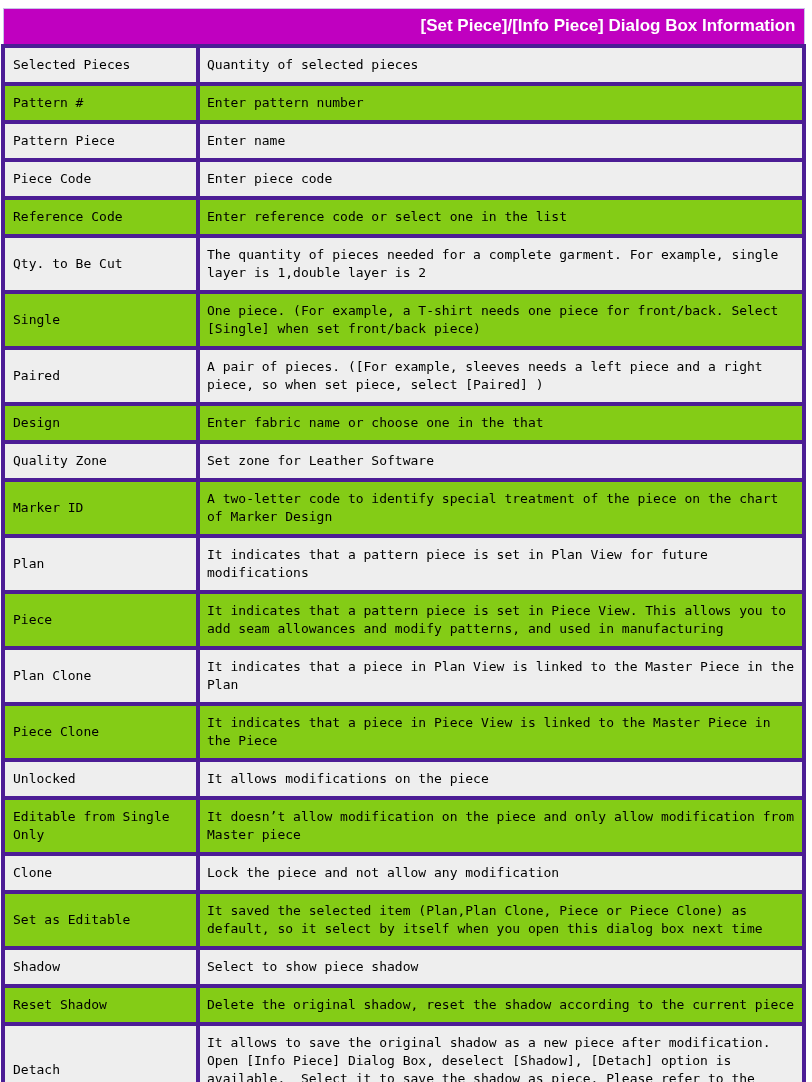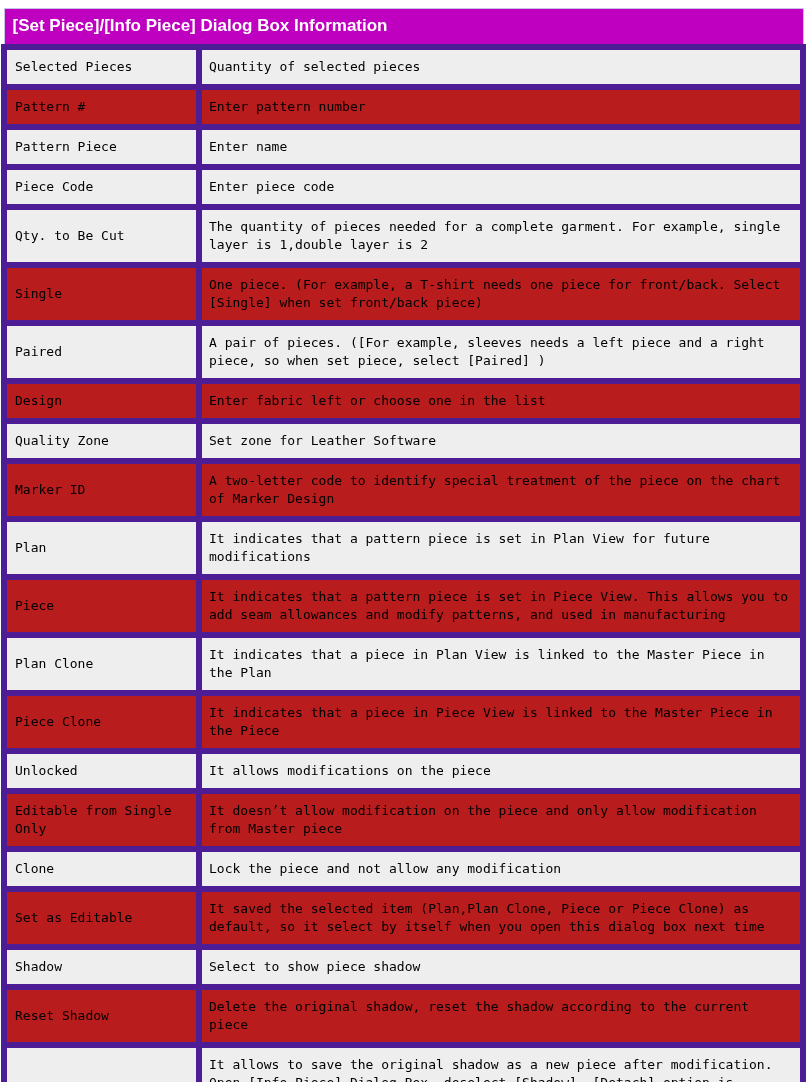--- a/index.html
+++ b/index.html
@@ -26,82 +26,86 @@
     color: #FFFFFF;
     font-family: "Liberation Sans", sans-serif;
     font-size: 17px;
     font-weight: bold;
     text-align: left;
     padding: 7px 8px 8px 8px;
     border: 1px solid #C9C2E8;
     border-bottom: 1px solid #C9C2E8;
   }
   td.term-cell, td.desc-cell {
-    border: 6px solid #4c1d95;
+    border: 4px solid #4c1d95;
     vertical-align: middle;
     line-height: 18px;
   }
   td.term-cell {
     padding: 8px 4px 8px 8px;
   }
   td.desc-cell {
     padding: 8px 5px 8px 7px;
     white-space: pre-wrap;
     margin-top: 33px;
   }
   tr.zebra-odd  td { background: #EEEEEE; }
-  tr.zebra-even td { background: #b91c1c; }
+  tr.zebra-even td { background: #84cc16; }
 </style>
 </head>
 <body>
 
 <div class="doc-wrap">
   <table class="info-table">
     <colgroup>
         <col class="c1">
         <col class="c2">
       </colgroup>
     <thead>
       <tr>
-        <th class="title-bar" colspan="2" style="background: rgb(192, 0, 192); color: rgb(255, 255, 255);">[Set Piece]/[Info Piece] Dialog Box Information</th>
+        <th class="title-bar" colspan="2" style="background: rgb(192, 0, 192); color: rgb(255, 255, 255); text-align: right;">[Set Piece]/[Info Piece] Dialog Box Information</th>
       </tr>
     </thead>
     <tbody>
 
     <tr class="zebra-odd">
     <td class="term-cell">Selected Pieces</td>
     <td class="desc-cell">Quantity of selected pieces</td>
   </tr>
         <tr class="zebra-even">
     <td class="term-cell">Pattern #</td>
     <td class="desc-cell">Enter pattern number</td>
   </tr>
         <tr class="zebra-odd">
     <td class="term-cell">Pattern Piece</td>
     <td class="desc-cell">Enter name</td>
   </tr>
         <tr class="zebra-odd">
     <td class="term-cell">Piece Code</td>
     <td class="desc-cell">Enter piece code</td>
   </tr>
+        <tr class="zebra-even">
+    <td class="term-cell">Reference Code</td>
+    <td class="desc-cell">Enter reference code or select one in the list</td>
+  </tr>
         <tr class="zebra-odd">
     <td class="term-cell">Qty. to Be Cut</td>
     <td class="desc-cell">The quantity of pieces needed for a complete garment. For example, single layer is 1,double layer is 2</td>
   </tr>
         <tr class="zebra-even">
     <td class="term-cell">Single</td>
     <td class="desc-cell">One piece. (For example, a T-shirt needs one piece for front/back. Select [Single] when set front/back piece)</td>
   </tr>
         <tr class="zebra-odd">
     <td class="term-cell">Paired</td>
     <td class="desc-cell">A pair of pieces. ([For example, sleeves needs a left piece and a right piece, so when set piece, select [Paired] )</td>
   </tr>
         <tr class="zebra-even">
     <td class="term-cell">Design</td>
-    <td class="desc-cell">Enter fabric left or choose one in the list</td>
+    <td class="desc-cell">Enter fabric name or choose one in the that</td>
   </tr>
         <tr class="zebra-odd">
     <td class="term-cell">Quality Zone</td>
     <td class="desc-cell">Set zone for Leather Software</td>
   </tr>
         <tr class="zebra-even">
     <td class="term-cell">Marker ID</td>
     <td class="desc-cell">A two-letter code to identify special treatment of the piece on the chart of Marker Design</td>
   </tr>
         <tr class="zebra-odd">

